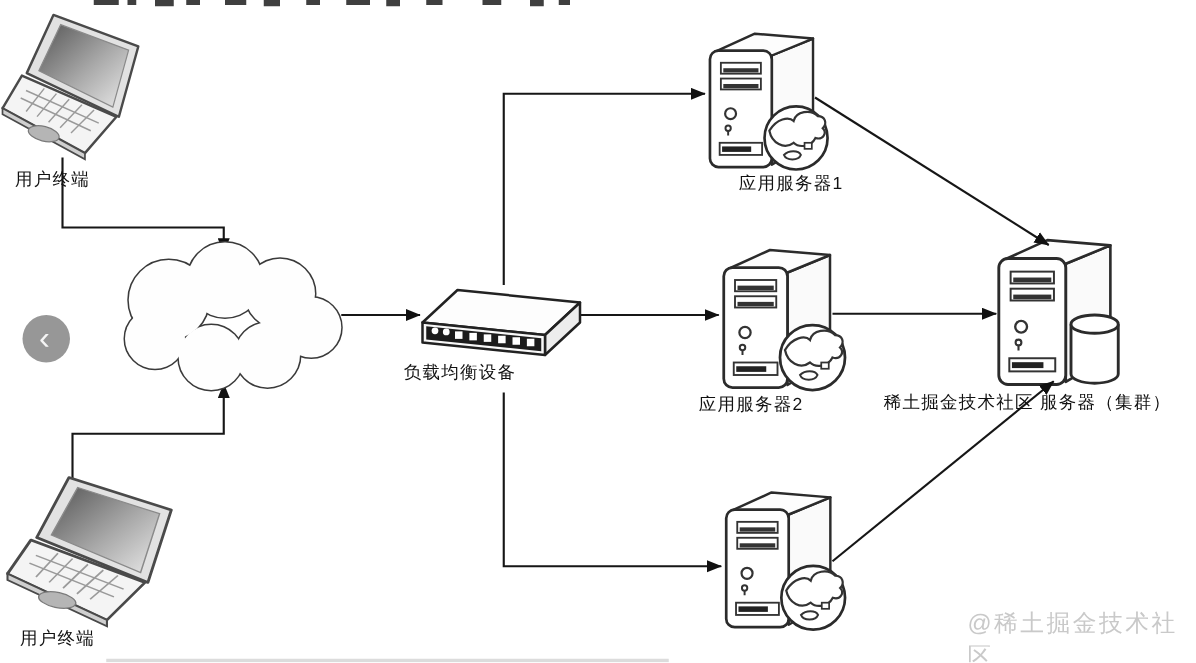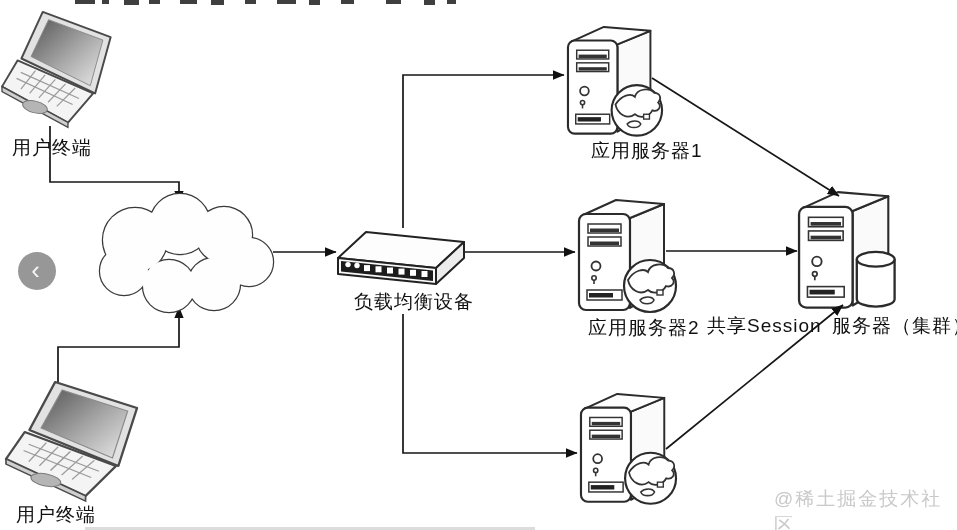--- a/index.html
+++ b/index.html
@@ -1,19 +1,19 @@
 <!DOCTYPE html>
 <html><head>
 <meta charset="utf-8">
 <style>
   html,body{margin:0;padding:0;background:#fff;}
   .stage{position:relative;width:957px;height:530px;background:#ffffff;overflow:hidden;
          font-family:"Liberation Sans","DejaVu Sans",sans-serif;}
   .stage svg{position:absolute;left:0;top:0;}
-  .lbl{position:absolute;color:#111;font-size:19px;letter-spacing:1px;white-space:nowrap;
+  .lbl{position:absolute;color:#111;font-size:14px;letter-spacing:1px;white-space:nowrap;
        font-weight:500;}
   .watermark{position:absolute;left:774px;top:486px;color:#c9c9c9;font-size:19px;
        letter-spacing:2px;font-weight:500;}
   .prev-btn{position:absolute;left:18px;top:252px;width:38px;height:38px;border-radius:50%;
        background:#8f8f8f;opacity:.92;display:flex;align-items:center;justify-content:center;
        cursor:pointer;border:none;}
   .prev-btn .chev{color:#f5f5f5;font-size:26px;line-height:1;margin-right:3px;margin-top:-2px;
        font-weight:400;}
 </style>
 </head>
@@ -165,24 +165,24 @@
       <line x1="652" y1="78" x2="839" y2="196" marker-end="url(#arr)"></line>
       <line x1="666" y1="251" x2="797" y2="251" marker-end="url(#arr)"></line>
       <line x1="666" y1="449" x2="843" y2="305" marker-end="url(#arr)"></line>
     </g>
 
     <rect x="85" y="527" width="450" height="3" fill="#dcdcdc"></rect>
   </svg>
 
   <div class="lbl" style="left:12px;top:135px">用户终端</div>
   <div class="lbl" style="left:16px;top:502px">用户终端</div>
-  <div class="lbl" style="left:354px;top:289px">负载均衡设备</div>
+  <div class="lbl" style="left:323px;top:289px">负载均衡设备</div>
   <div class="lbl" style="left:591px;top:138px">应用服务器1</div>
-  <div class="lbl" style="left:588px;top:315px">应用服务器2</div>
-  <div class="lbl" style="left:707px;top:313px">共享Session</div>
+  <div class="lbl" style="left:559px;top:315px">应用服务器2</div>
+  <div class="lbl" style="left:707px;top:313px">稀土掘金技术社区</div>
   <div class="lbl" style="left:832px;top:313px">服务器（集群）</div>
 
   <button class="prev-btn">
     <span class="chev">‹</span>
   </button>
 
   <div class="watermark">@稀土掘金技术社区</div>
 </div>
 
 </body></html>

